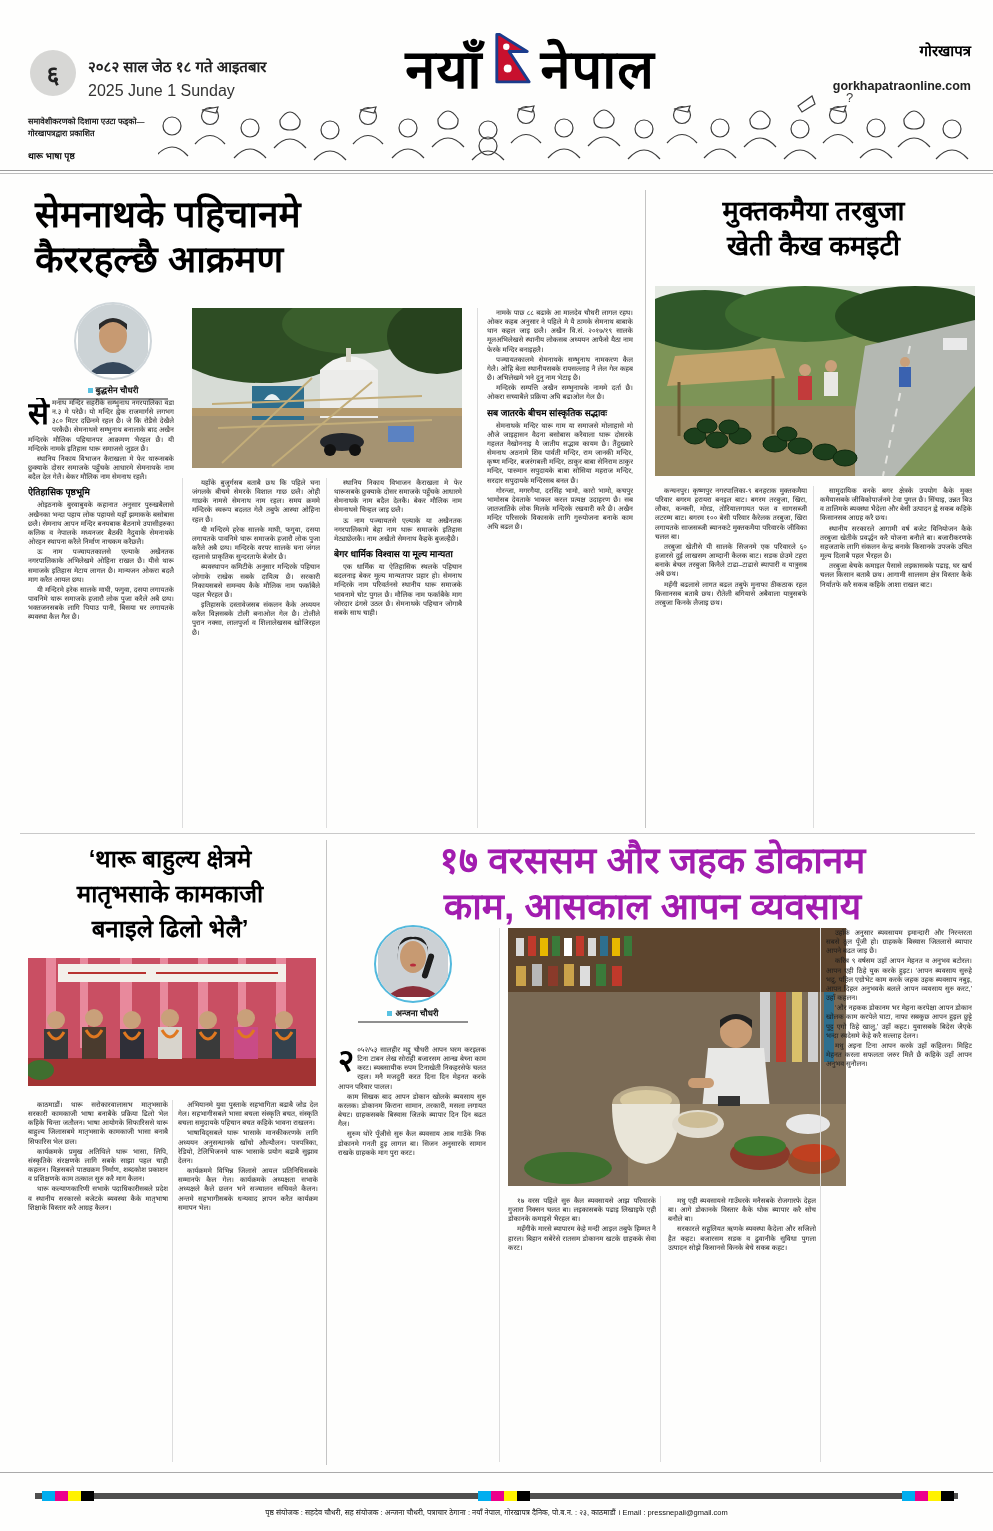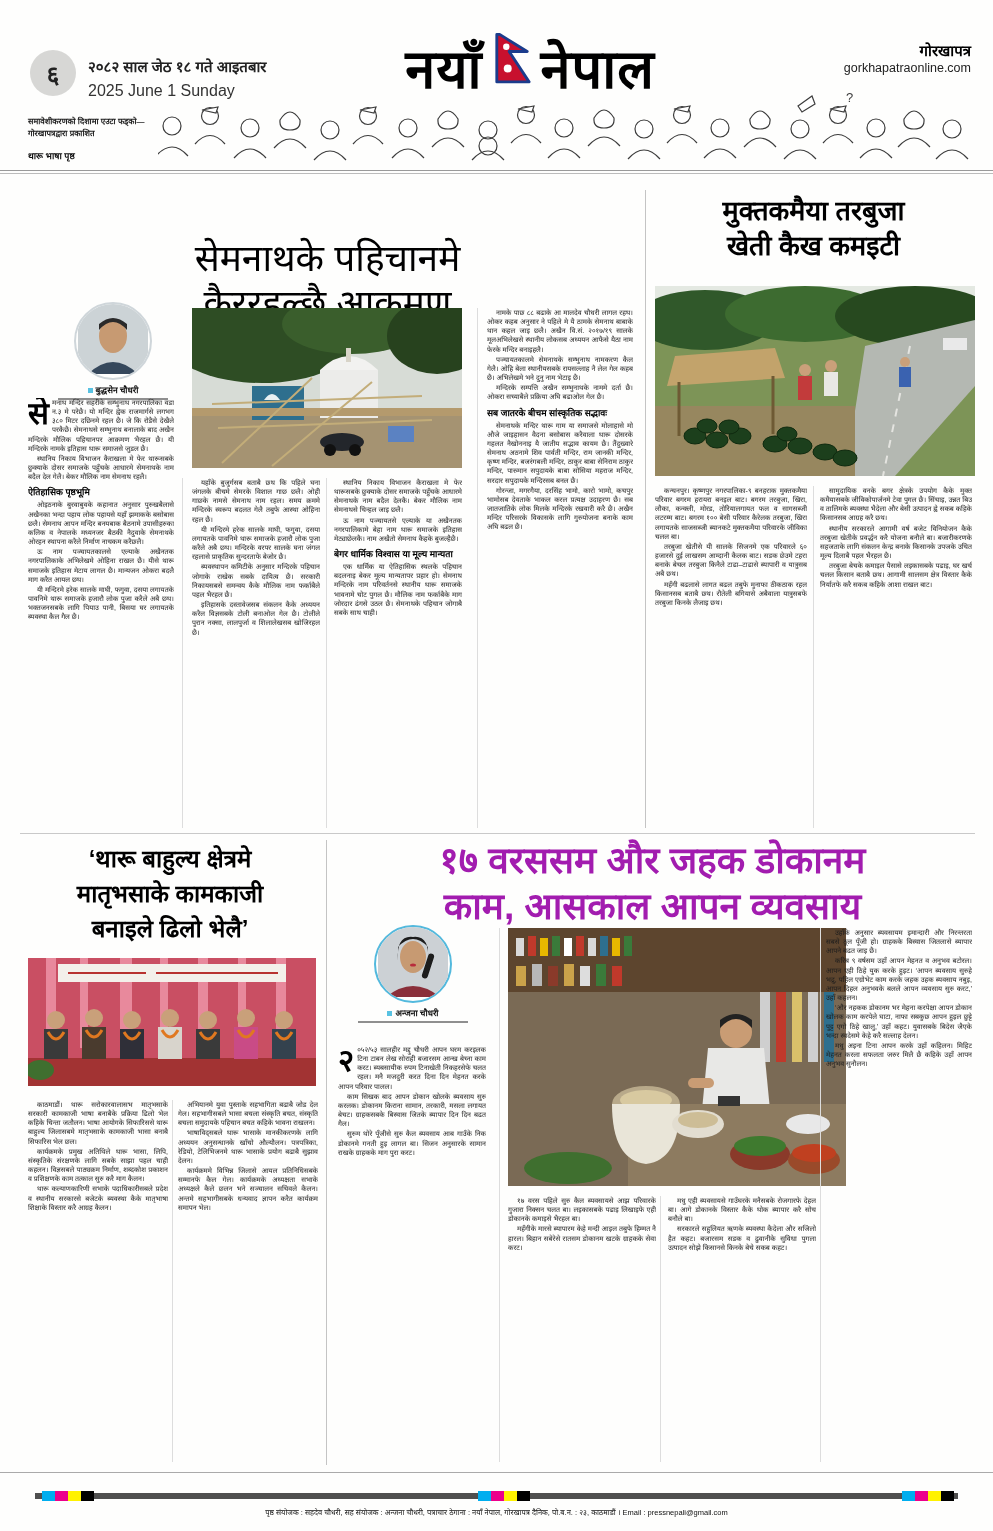--- a/index.html
+++ b/index.html
@@ -9,29 +9,29 @@
   
   .pgnum{left:30px;top:50px;width:46px;height:46px;border-radius:50%;background:#d7d7d5;
          display:flex;align-items:center;justify-content:center;font-size:24px;font-weight:bold;color:#222;}
   .dates{left:88px;top:56px;line-height:1.5;}
   .date-np{font-size:15px;font-weight:bold;color:#222;}
   .date-en{font-size:16px;color:#333;}
   .masthead{left:330px;top:30px;width:400px;text-align:center;font-size:54px;font-weight:bold;
             letter-spacing:1px;color:#000;display:flex;align-items:center;justify-content:center;gap:10px;}
   .brand{right:22px;top:40px;text-align:right;}
   .brand-name{font-size:15px;font-weight:bold;color:#000;}
-  .brand-url{font-size:12.5px;color:#222;margin-top:1px;}
+  .brand-url{font-size:12.5px;color:#222;margin-top:19px;font-weight:bold;}
   .taglines{left:28px;top:116px;font-size:8px;font-weight:bold;color:#222;line-height:1.5;}
   .section-label{left:28px;top:149px;font-size:9px;font-weight:bold;color:#111;}
   .headrule{left:0;top:170px;width:993px;border-top:1.5px solid #9a9a9a;border-bottom:1px solid #bcbcbc;height:2px;}
   
   .vrule{position:absolute;width:1px;background:#c4c4c4;}
   .hrule{position:absolute;height:1px;background:#c9c9c9;}
   
-  .hl-main{left:35px;top:192px;width:585px;text-align:center;font-weight:normal;font-size:37px;line-height:1.22;color:#000;margin-top:44px;}
+  .hl-main{left:35px;top:192px;width:585px;text-align:left;font-weight:bold;font-size:37px;line-height:1.22;color:#000;}
   .hl-right{left:652px;top:194px;width:323px;text-align:center;font-weight:bold;font-size:27px;line-height:1.3;color:#000;}
   .hl-bl{left:20px;top:842px;width:300px;text-align:center;font-weight:600;font-size:24px;line-height:1.45;color:#000;}
   .hl-br{left:345px;top:838px;width:615px;text-align:center;font-weight:bold;font-size:37px;line-height:1.25;color:#a21caf;}
   
   .bybox{text-align:center;}
   .byphoto{width:74px;height:74px;border-radius:50%;margin:0 auto;overflow:hidden;border:2px solid #cfd6da;}
   .byphoto.ring{border:2.5px solid #53b9dd;}
   .byname{font-size:8.5px;font-weight:bold;margin-top:4px;color:#111;}
   .bymark{display:inline-block;width:5px;height:5px;background:#59c2e2;margin-right:3px;}
   .byrule{width:110px;height:2px;background:#8f8f8f;margin:3px auto 0;}

